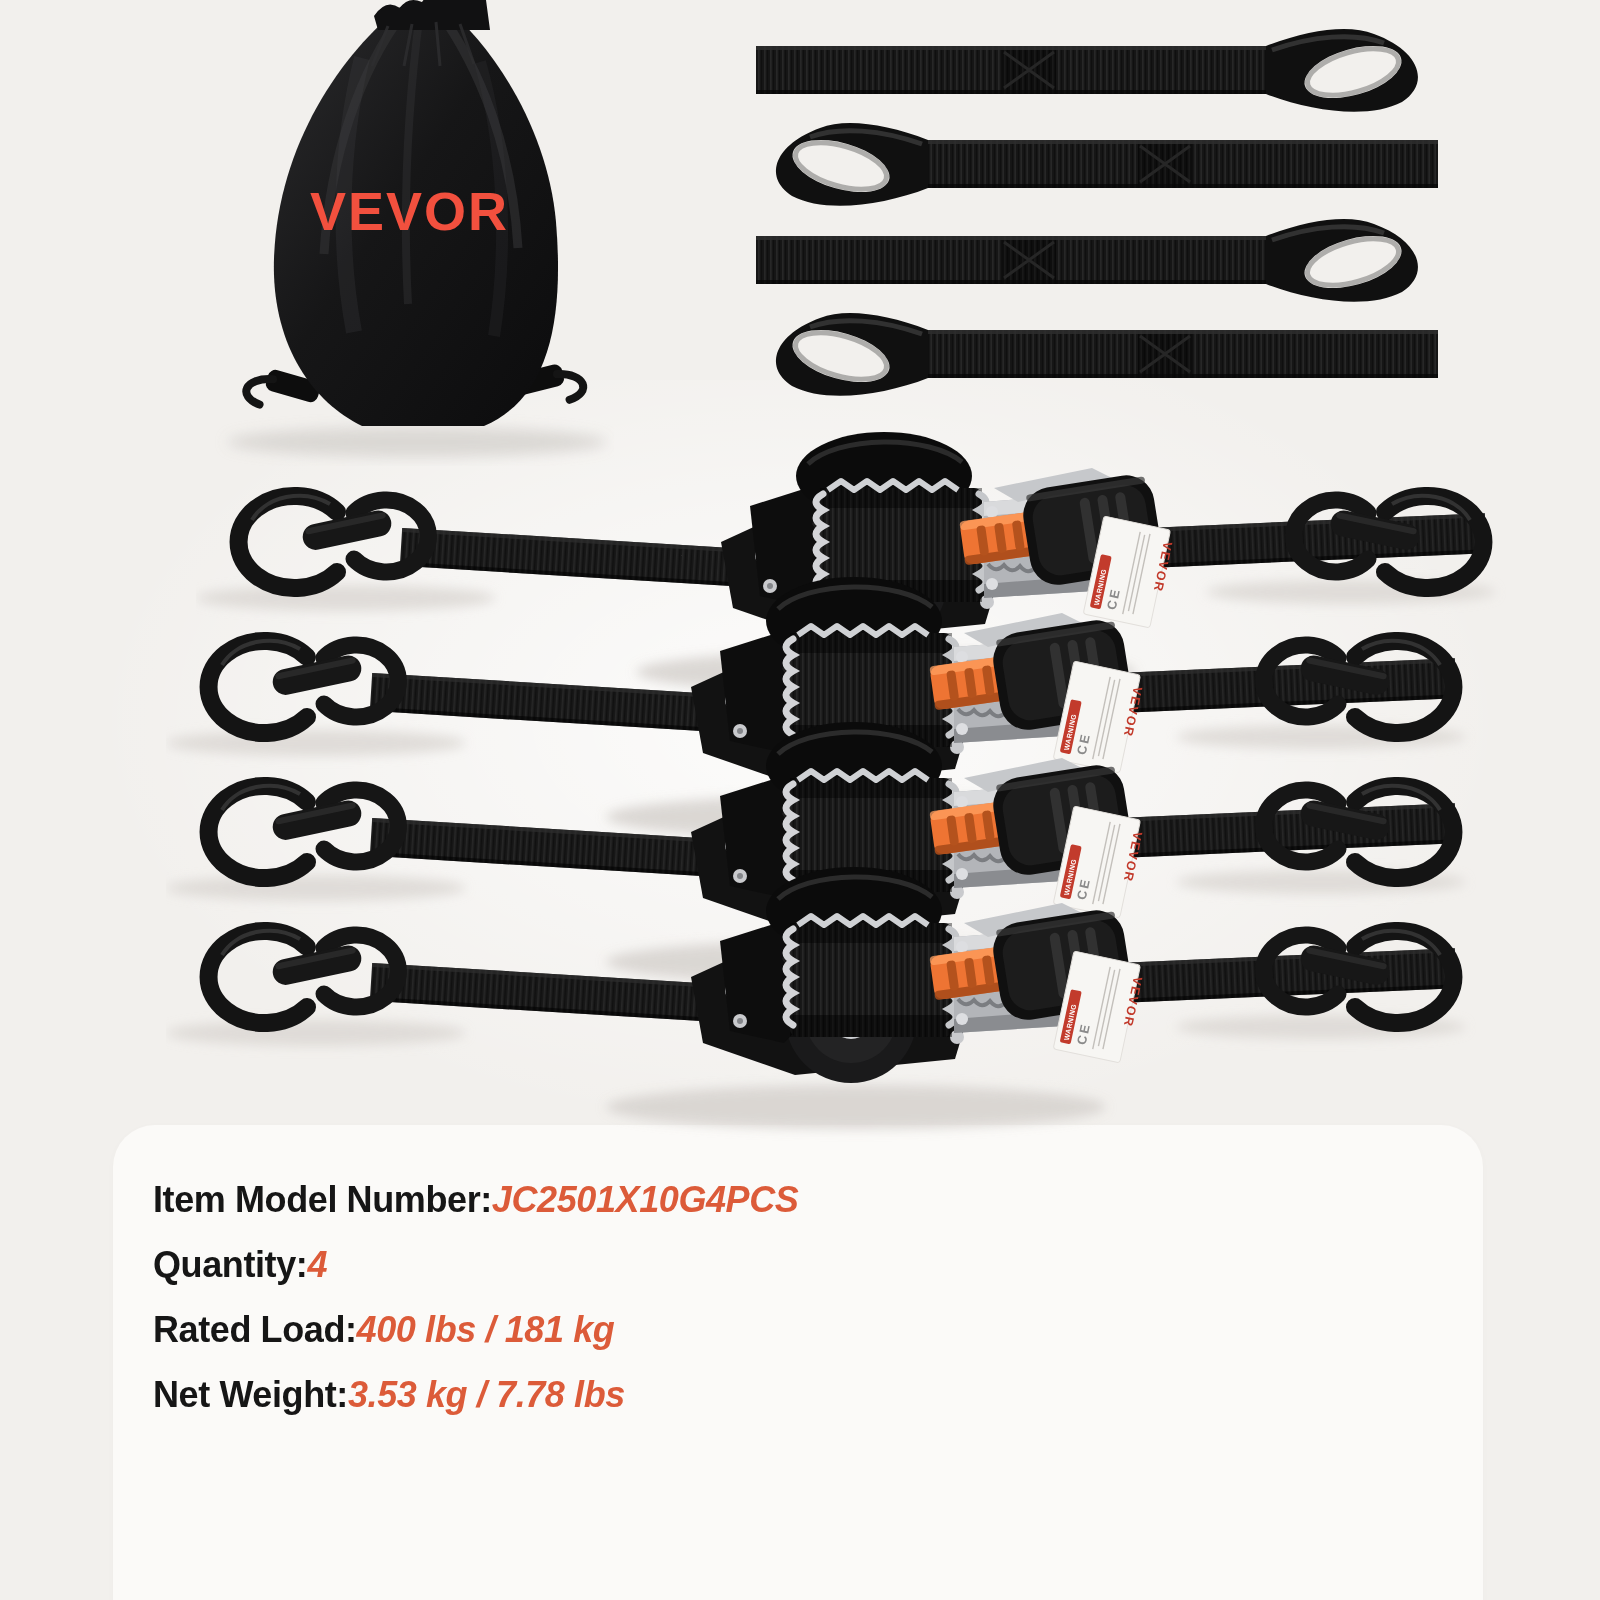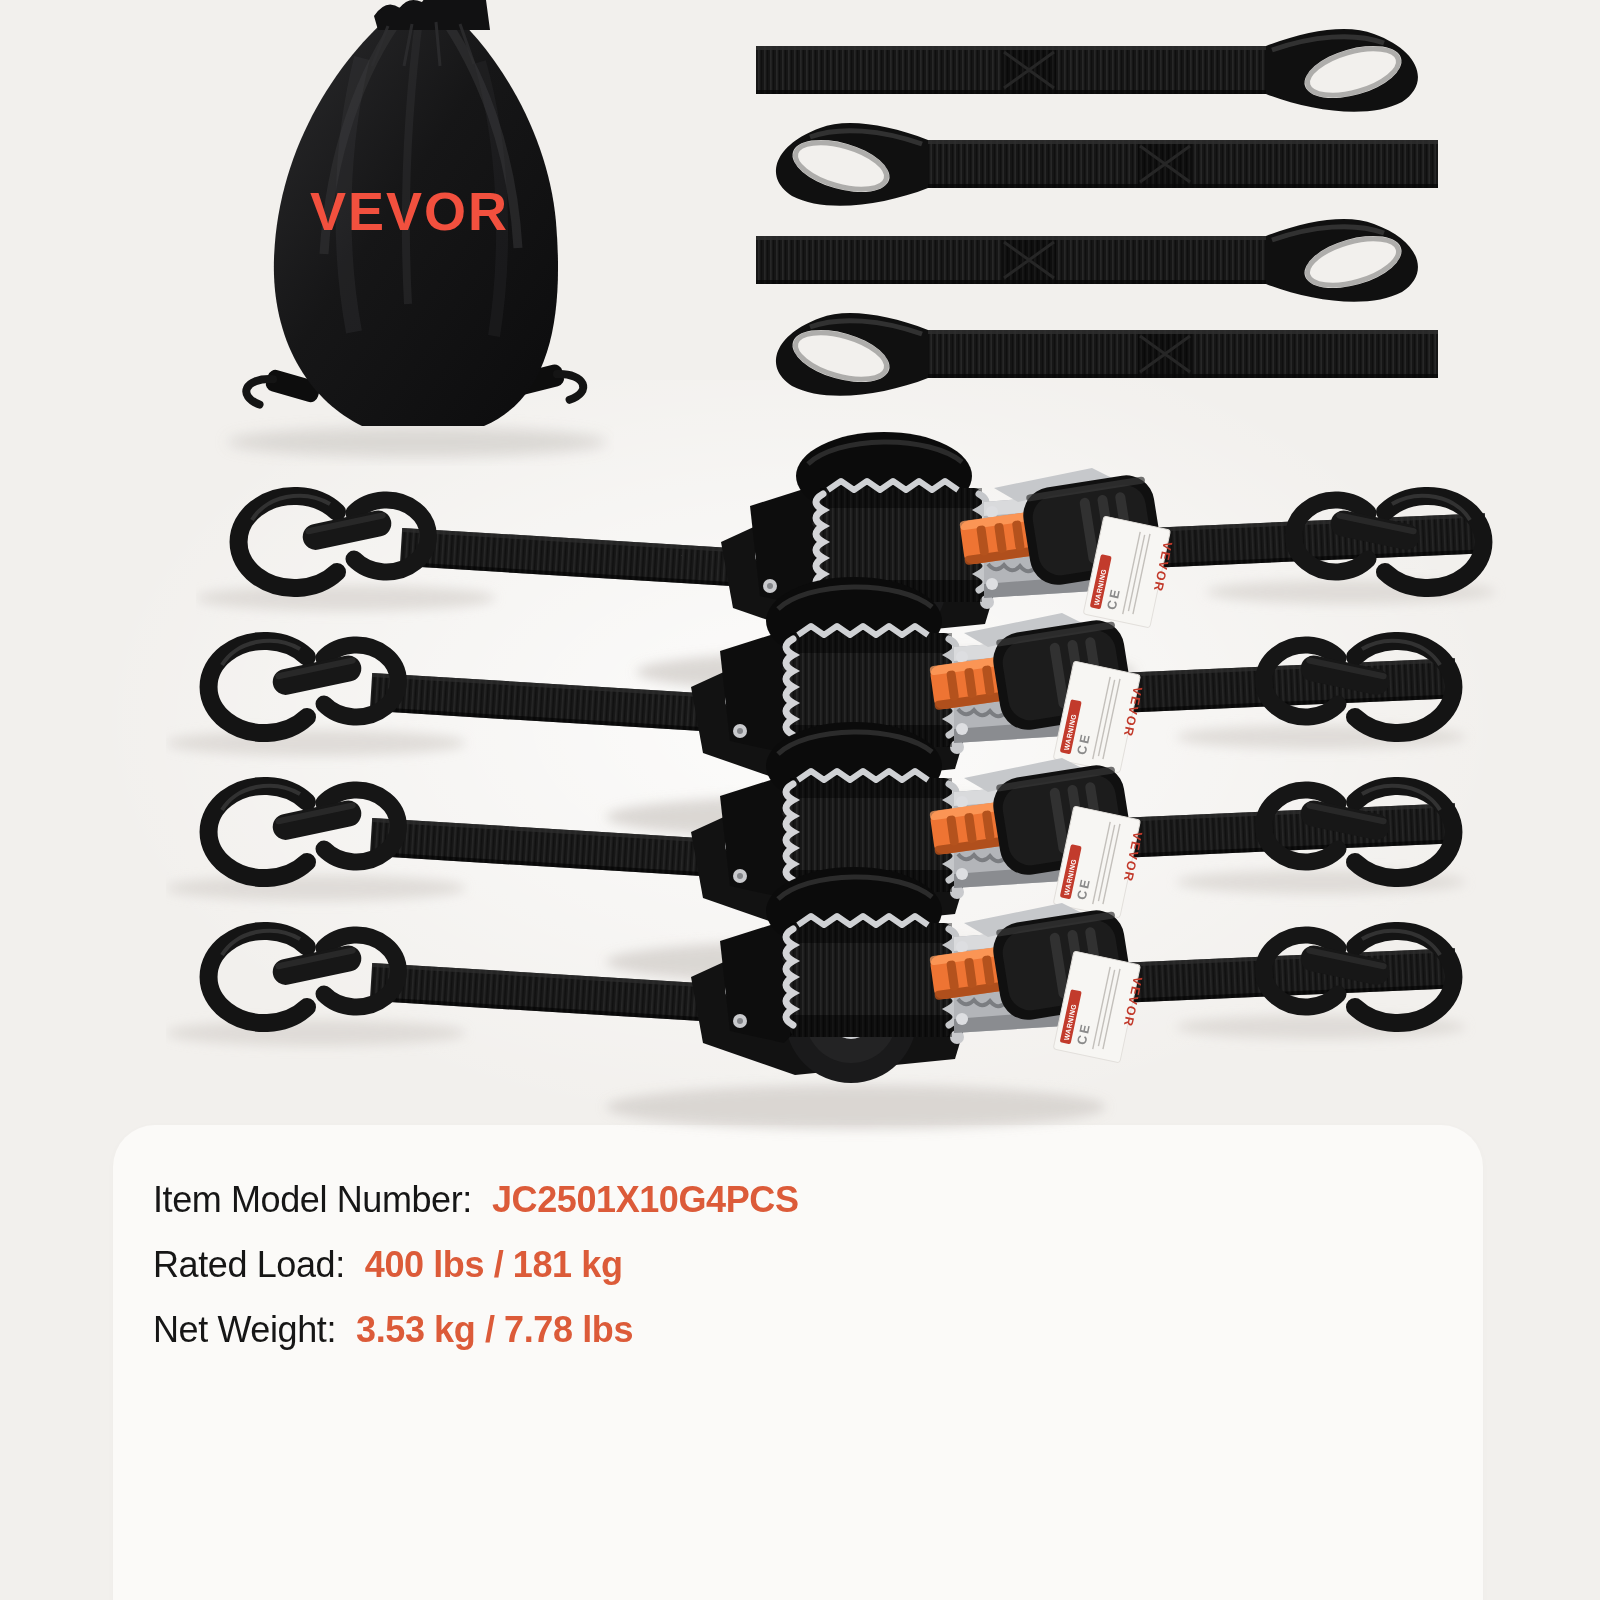--- a/index.html
+++ b/index.html
@@ -35,22 +35,22 @@
     background:var(--panel,#fbfaf8);
     border-radius:42px;
     box-sizing:border-box;
     padding:56px 30px 0 40px;
     box-shadow:0 2px 10px rgba(0,0,0,0.02);
   }
   .spec-row{
     font-size:36px;line-height:38px;margin-bottom:27px;
     white-space:nowrap;letter-spacing:-0.4px;
   }
-  .spec-label{color:var(--label,#161616);font-weight:400;margin-right:20px;}
-  .spec-value{color:var(--value,#dc5b39);font-weight:700;}
+  .spec-label{color:var(--label,#161616);font-weight:700;}
+  .spec-value{color:var(--value,#dc5b39);font-weight:700;font-style:italic;}
 </style>
 </head>
 <body style="background: rgb(242, 240, 237);">
 
 <div class="scene">
 
   <div class="glow"></div>
 
   <svg class="bag" viewBox="0 0 402 470">
     <defs>
@@ -665,20 +665,23 @@
     </svg>
   </div>
 </div>
 
   <div class="spec-panel">
   <div class="spec-row">
     <span class="spec-label">Item Model Number:</span><span class="spec-value">JC2501X10G4PCS</span>
   </div>
 
 
+  <div class="spec-row">
+    <span class="spec-label">Quantity:</span><span class="spec-value">4</span>
+  </div>
 
   <div class="spec-row">
     <span class="spec-label">Rated Load:</span><span class="spec-value">400 lbs / 181 kg</span>
   </div>
 
 
 
   <div class="spec-row">
     <span class="spec-label">Net Weight:</span><span class="spec-value">3.53 kg / 7.78 lbs</span>
   </div>

